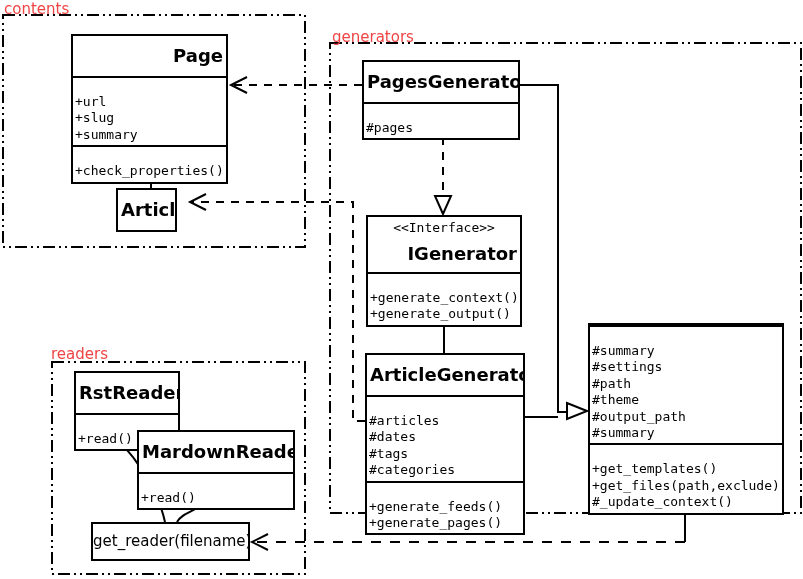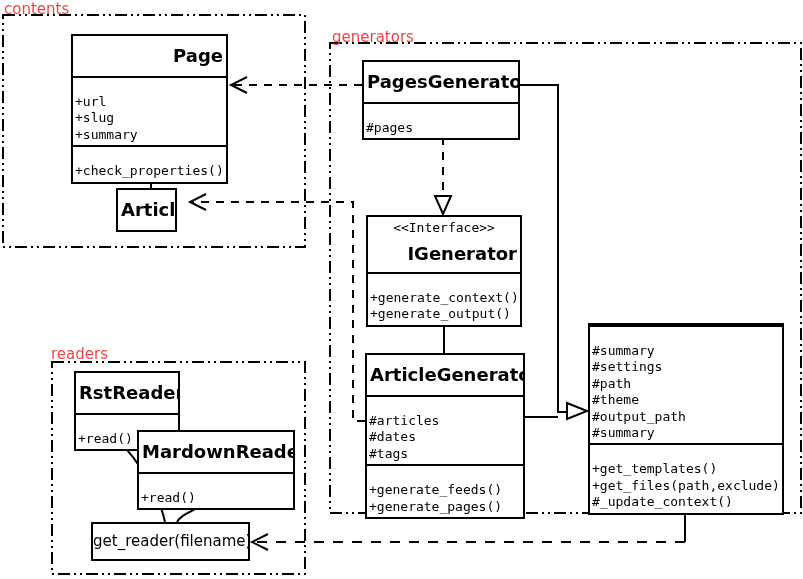--- a/index.html
+++ b/index.html
@@ -137,20 +137,21 @@
       <div class="uml-line">+generate_output()</div>
     </div>
   </div>
 
   <div class="uml-class" style="left:365px; top:353px; width:160px;">
     <div class="uml-title">ArticleGenerator</div>
     <div class="uml-sec">
       <div class="uml-line">#articles</div>
       <div class="uml-line">#dates</div>
       <div class="uml-line">#tags</div>
+      <div class="uml-line">#categories</div>
     </div>
     <div class="uml-sec">
       <div class="uml-line">+generate_feeds()</div>
       <div class="uml-line">+generate_pages()</div>
     </div>
   </div>
 
   <div class="uml-class" style="left:588px; top:323px; width:196px;">
     <div class="uml-sec">
       <div class="uml-line">#summary</div>

